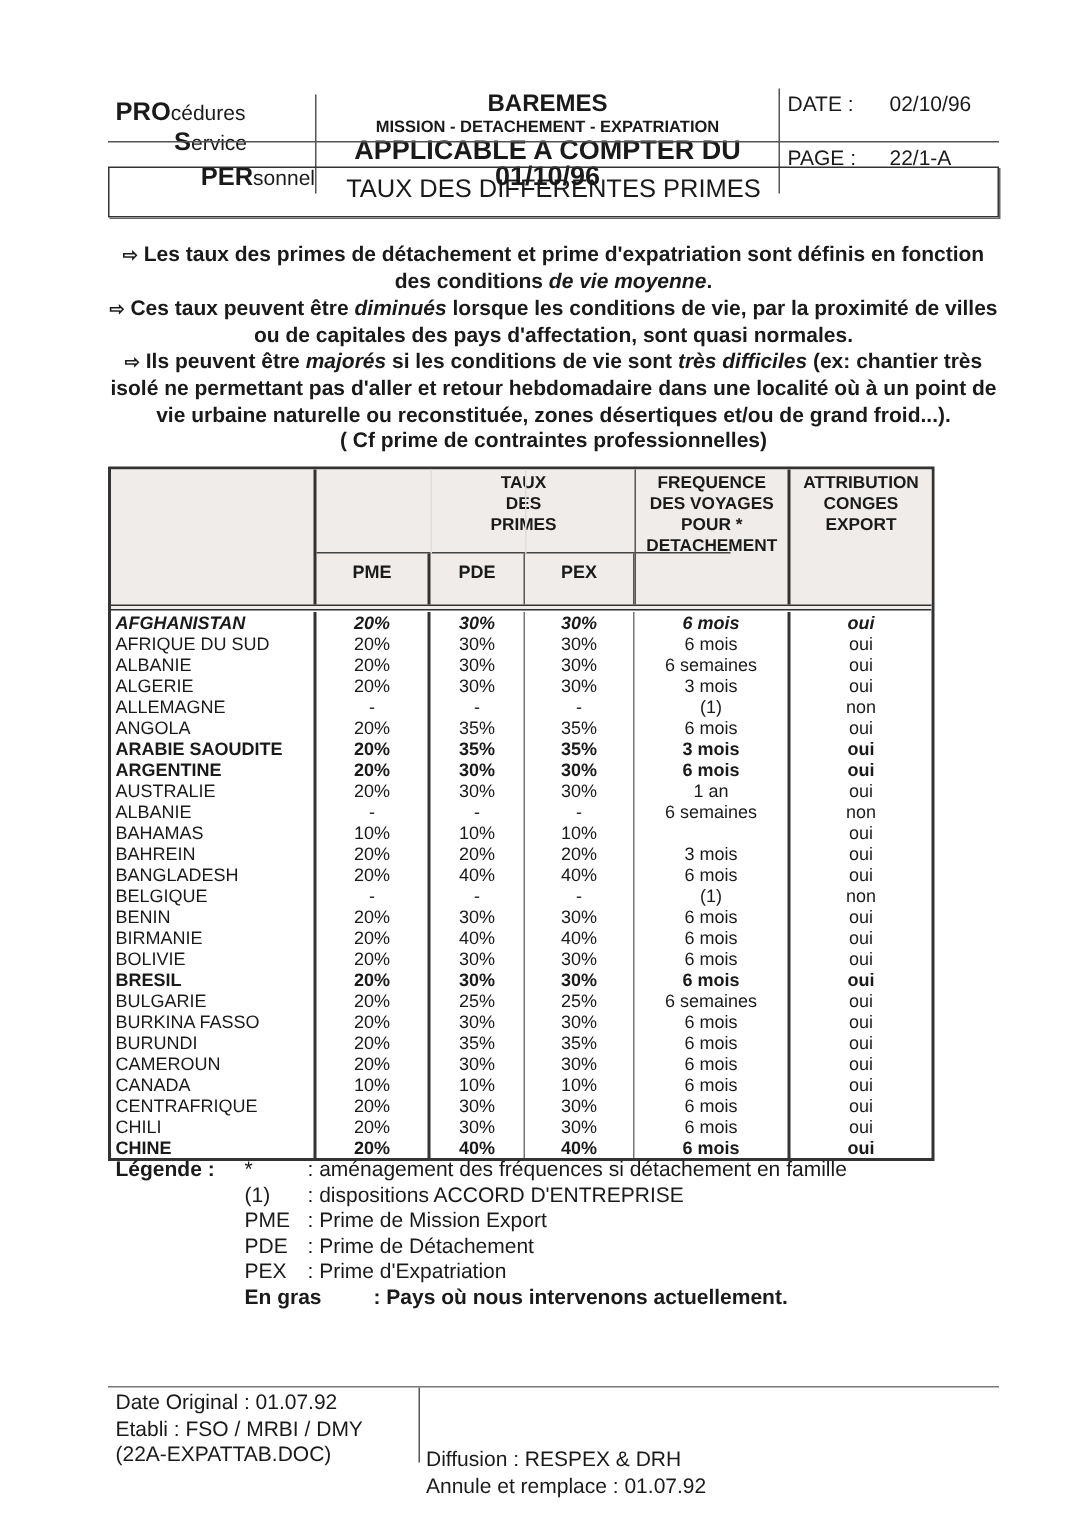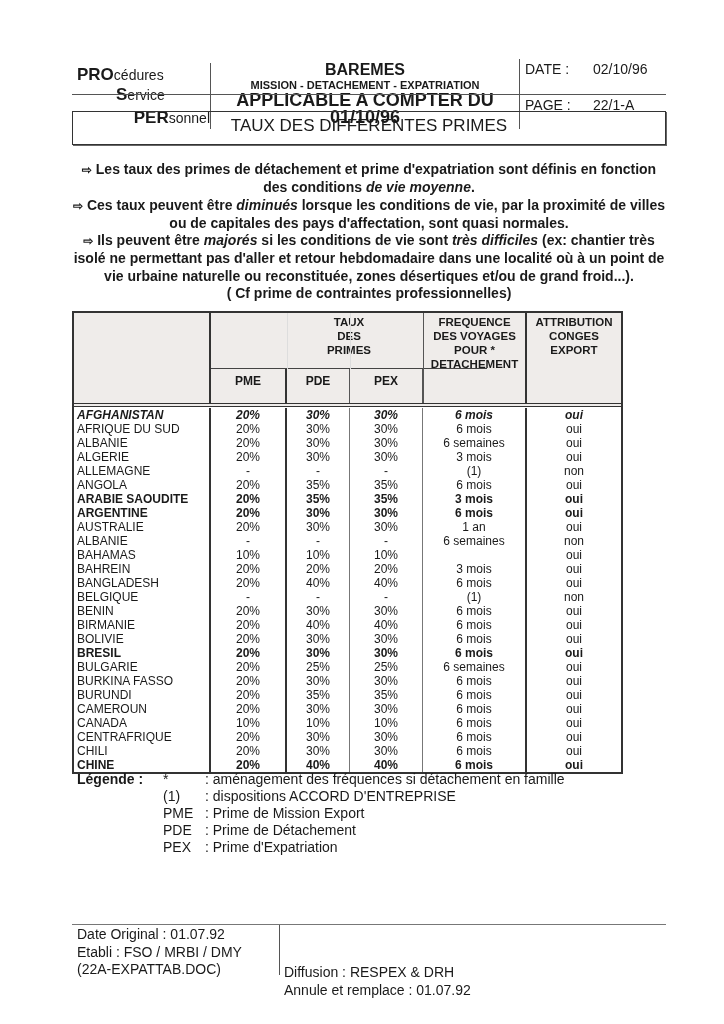--- a/index.html
+++ b/index.html
@@ -365,20 +365,24 @@
       <span class="desc">: Prime de Mission Export</span>
     </div>
   <div class="line">
       <span class="key">PDE</span>
       <span class="desc">: Prime de Détachement</span>
     </div>
   <div class="line">
       <span class="key">PEX</span>
       <span class="desc">: Prime d'Expatriation</span>
     </div>
+  <div class="line">
+      <span class="key bold">En gras</span>
+      <span class="desc gras bold">: Pays où nous intervenons actuellement.</span>
+    </div>
 </div>
 
 <div class="frule"></div>
 <div class="fvline"></div>
 <div class="fleft">
   <div>Date Original : 01.07.92</div>
   <div>Etabli : FSO / MRBI  / DMY</div>
   <div>(22A-EXPATTAB.DOC)</div>
 </div>
 <div class="fright">

